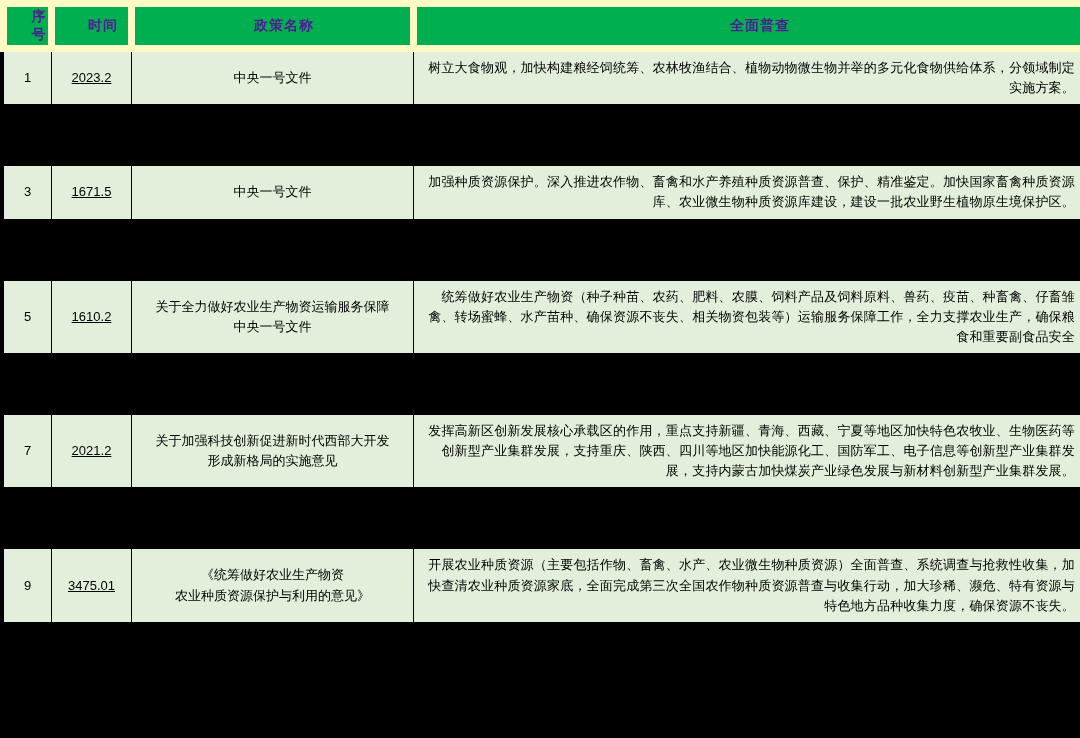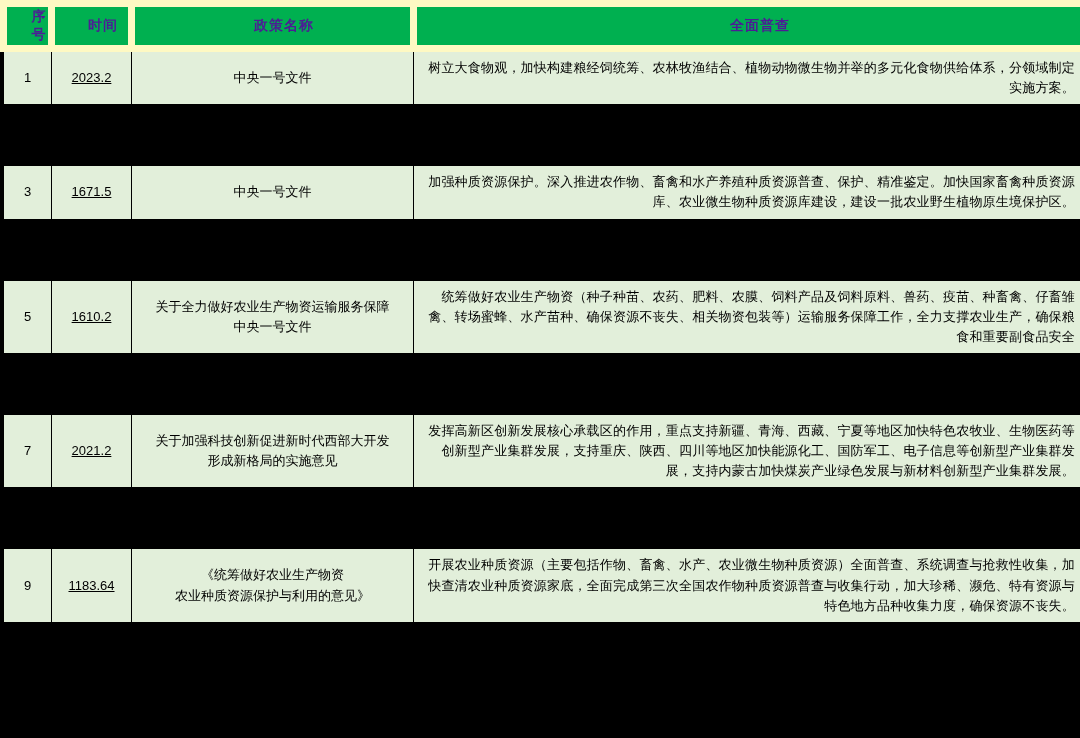--- a/index.html
+++ b/index.html
@@ -131,21 +131,21 @@
         <span class="nowrap-line">形成新格局的实施意见</span>
       </td>
       <td class="cell-content">发挥高新区创新发展核心承载区的作用，重点支持新疆、青海、西藏、宁夏等地区加快特色农牧业、生物医药等创新型产业集群发展，支持重庆、陕西、四川等地区加快能源化工、国防军工、电子信息等创新型产业集群发展，支持内蒙古加快煤炭产业绿色发展与新材料创新型产业集群发展。</td>
     </tr>
     <tr class="gap-row">
       <td colspan="4"></td>
     </tr>
 
     <tr>
       <td class="cell-index">9</td>
-      <td class="cell-time">1183.64</td>
+      <td class="cell-time">3475.01</td>
       <td class="cell-name">
         <span class="nowrap-line">《统筹做好农业生产物资</span>
         <span class="nowrap-line">农业种质资源保护与利用的意见》</span>
       </td>
       <td class="cell-content">开展农业种质资源（主要包括作物、畜禽、水产、农业微生物种质资源）全面普查、系统调查与抢救性收集，加快查清农业种质资源家底，全面完成第三次全国农作物种质资源普查与收集行动，加大珍稀、濒危、特有资源与特色地方品种收集力度，确保资源不丧失。</td>
     </tr>
 
   </tbody>
 </table>
 

